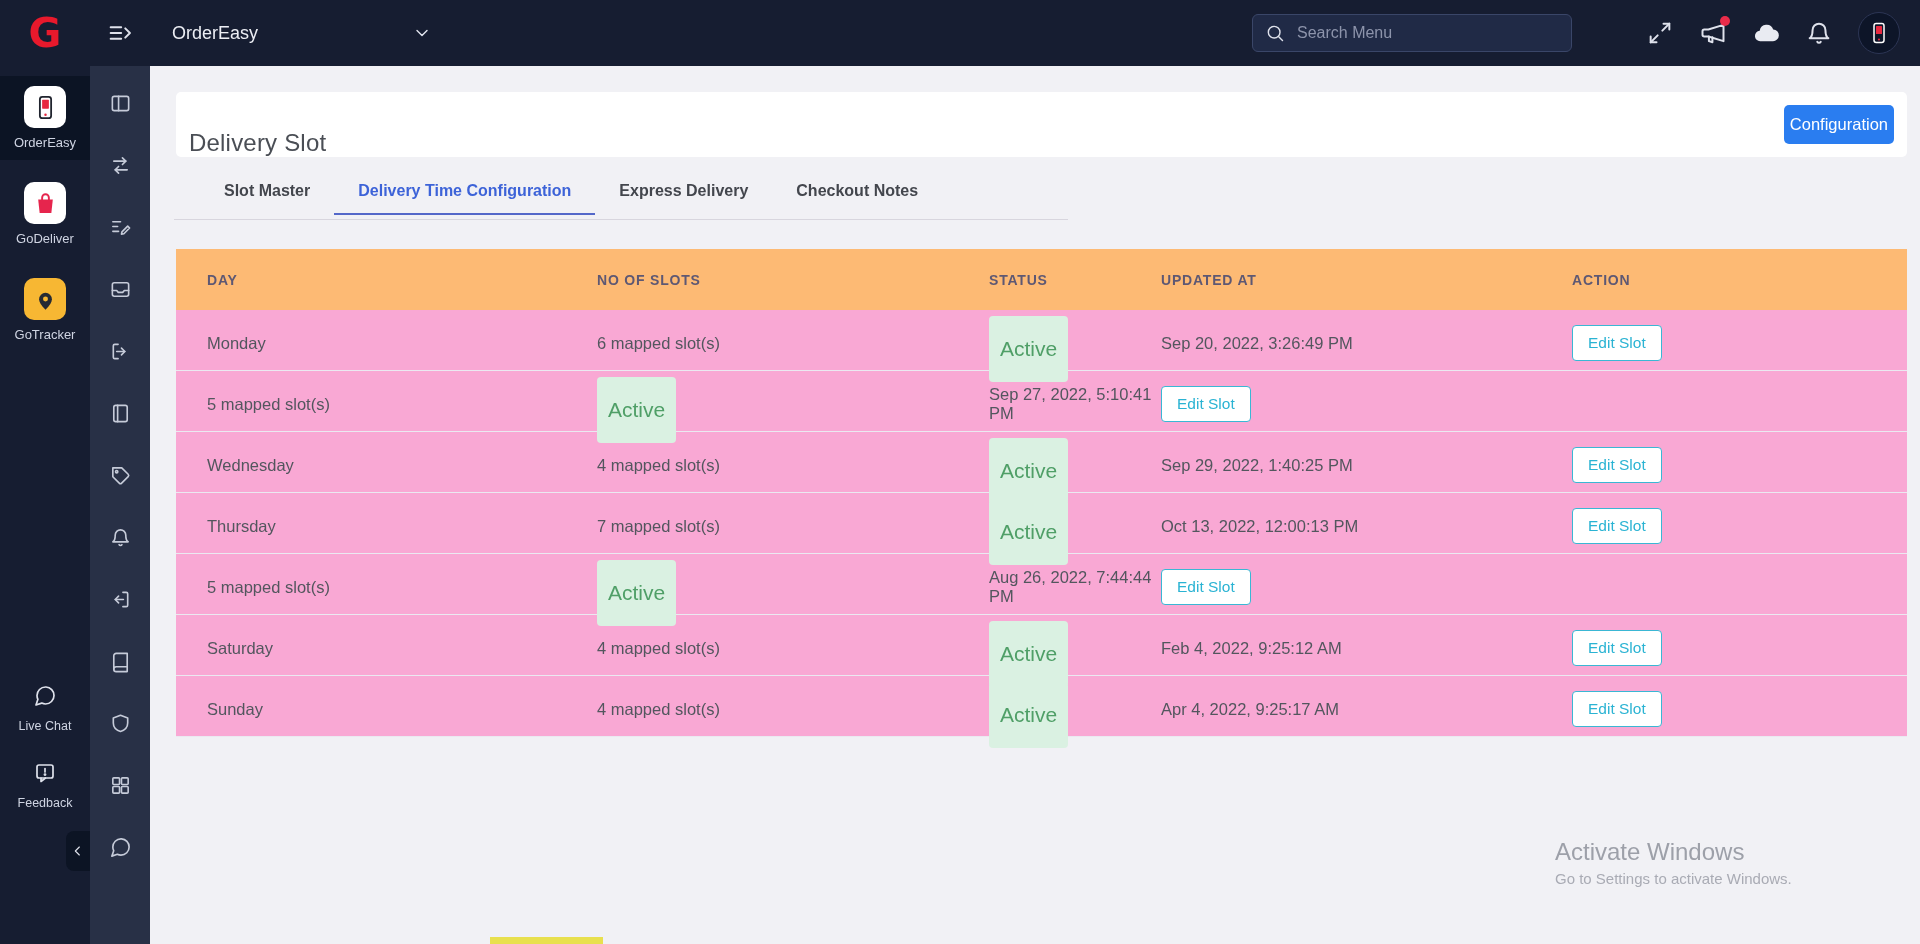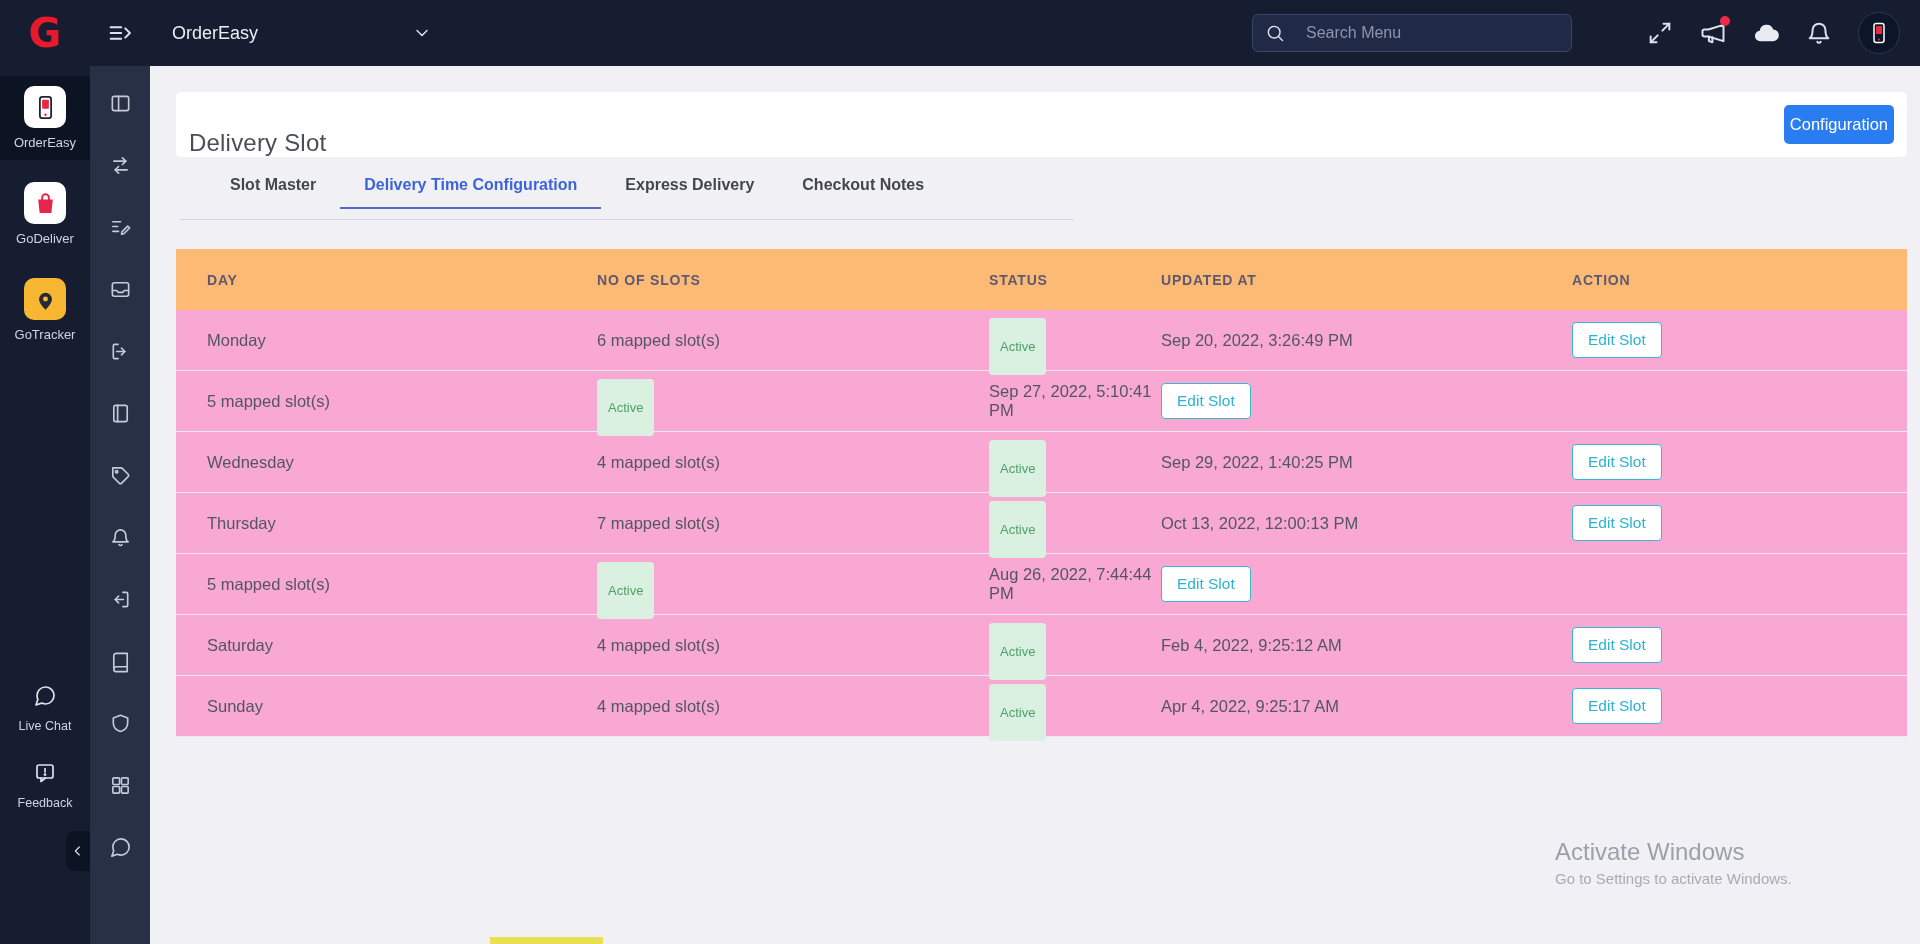--- a/index.html
+++ b/index.html
@@ -8,21 +8,21 @@
 
   
   .topbar{position:absolute;top:0;left:0;width:1920px;height:66px;background:#161d31;z-index:20}
   .logo{position:absolute;left:0;top:0;width:90px;height:66px;display:flex;align-items:center;justify-content:center;
         font-size:40px;font-weight:bold;color:#e8192c;font-family:"DejaVu Sans",sans-serif}
   .menu-toggle{position:absolute;left:106px;top:19px;width:28px;height:28px;cursor:pointer}
   .app-switcher{position:absolute;left:172px;top:0;height:66px;width:260px;display:flex;align-items:center;
                 justify-content:space-between;cursor:pointer}
   .app-switcher .label{font-size:18px;color:#eceef4;font-weight:500}
   .search{position:absolute;left:1252px;top:14px;width:320px;height:38px;background:#202a46;border:1px solid #3a4668;
-          border-radius:6px;display:flex;align-items:center;padding:0 12px;gap:21px}
+          border-radius:6px;display:flex;align-items:center;padding:0 12px;gap:12px}
   .search input{background:transparent;border:none;outline:none;color:#e6e8ef;font-size:16px;flex:1;min-width:0}
   .search input::placeholder{color:#8d94ab}
   .topbar-right{position:absolute;right:20px;top:0;height:66px;display:flex;align-items:center;gap:25px}
   .icon-btn{position:relative;width:28px;height:28px;display:flex;align-items:center;justify-content:center;cursor:pointer}
   .notif-dot{position:absolute;top:-3px;right:-3px;width:10px;height:10px;border-radius:50%;background:#ea2c4a}
   .avatar{width:42px;height:42px;border-radius:50%;background:#0d1528;border:1px solid #2c3554;display:flex;
           align-items:center;justify-content:center;cursor:pointer}
 
   
   .rail1{position:absolute;top:66px;left:0;width:90px;height:878px;background:#161d31;z-index:15}
@@ -45,32 +45,32 @@
   .r-icon{width:23px;height:23px;stroke:#c6cbd9;fill:none;stroke-width:1.7;stroke-linecap:round;stroke-linejoin:round}
   .w-icon{stroke:#dfe2ec;fill:none;stroke-width:1.7;stroke-linecap:round;stroke-linejoin:round}
 
   
   .main{position:absolute;left:150px;top:66px;width:1770px;height:878px;background:#f1f1f5}
   .band{position:absolute;left:26px;right:13px;top:26px;height:65px;background:#fff;border-radius:5px;display:flex;align-items:flex-end}
   .page-title{margin-left:13px;font-size:24px;color:#4a4e55;font-weight:500;letter-spacing:.2px}
   .config-btn{position:absolute;right:13px;top:13px;height:39px;padding:0 6px;background:#2a7df0;color:#fff;border:none;
               border-radius:5px;font-size:16.5px;cursor:pointer;font-family:"Liberation Sans",sans-serif}
 
-  .tabs{position:absolute;left:30px;top:110px;width:894px;height:44px;display:flex;align-items:flex-start;
+  .tabs{position:absolute;left:24px;top:110px;width:894px;height:44px;display:flex;align-items:center;
         border-bottom:1px solid #d8d6de;padding-left:26px}
   .tab{padding:0 24px 14px;font-size:16px;font-weight:bold;color:#43464d;cursor:pointer;white-space:nowrap}
   .tab.active{color:#3d63d8;border-bottom:2px solid #5468c9;margin-bottom:-1px;padding-bottom:13px}
 
   .table{position:absolute;left:26px;right:13px;top:183px;background:#fff}
   .thead,.trow{display:grid;grid-template-columns:390px 392px 172px 411px 1fr;height:61px;align-items:center;padding-left:31px}
   .thead{background:#fdba74}
   .th{font-size:14px;font-weight:bold;color:#5e5873;letter-spacing:.8px}
   .trow{border-bottom:1px solid #ebe9f1;background:#f9a8d4}
   .td{font-size:16.5px;color:#53565e}
-  .badge{display:inline-block;background:#daf1e2;color:#4f9f67;font-size:13px;padding:21px 11px;border-radius:4px;
+  .badge{display:inline-block;background:#daf1e2;color:#4f9f67;font-size:21px;padding:21px 11px;border-radius:4px;
          transform:translateY(6px)}
   .edit-btn{background:#fff;border:1px solid #3ab7d4;color:#2ab3d3;font-size:15.5px;padding:8px 15px;border-radius:4px;
             cursor:pointer;font-family:"Liberation Sans",sans-serif}
 
   .watermark{position:absolute;left:1405px;top:772px}
   .wm1{font-size:24px;color:#9da0a9}
   .wm2{font-size:15px;color:#a9abb4;margin-top:4px}
 
   .bottom-frag{position:absolute;left:490px;bottom:0;width:113px;height:7px;background:#e8e04e;z-index:30}
 </style>

